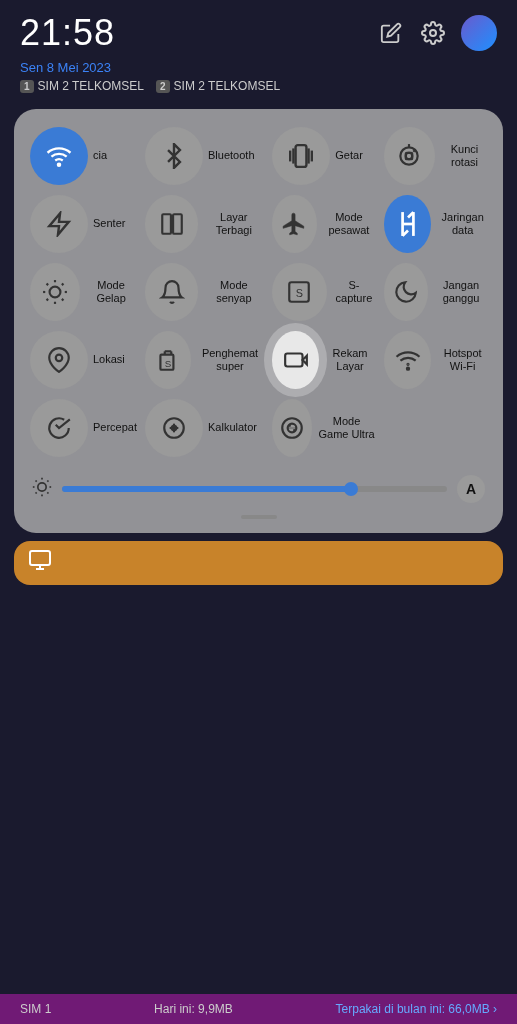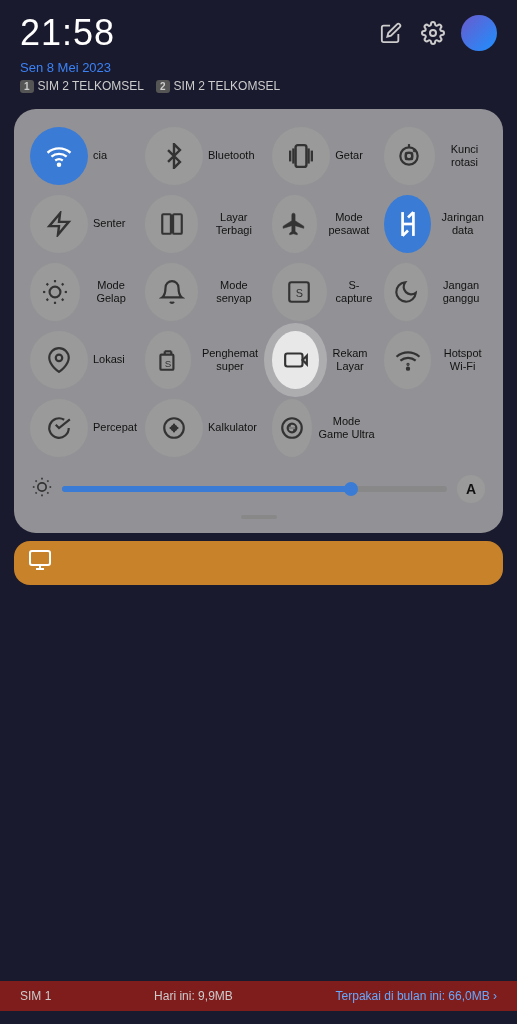--- a/index.html
+++ b/index.html
@@ -187,24 +187,24 @@
       align-items: center;
       padding: 0 14px;
     }
     .bottom-bar-icon {
       font-size: 22px;
     }
 
     
     .footer {
       position: absolute;
-      bottom: 13px;
+      bottom: 0;
       left: 0;
       right: 0;
-      background: #7f1d1d;
+      background: #701a75;
       padding: 8px 20px;
       display: flex;
       justify-content: space-between;
       align-items: center;
       font-size: 12px;
       color: #ccc;
     }
     .footer span:last-child {
       color: #6af;
     }

